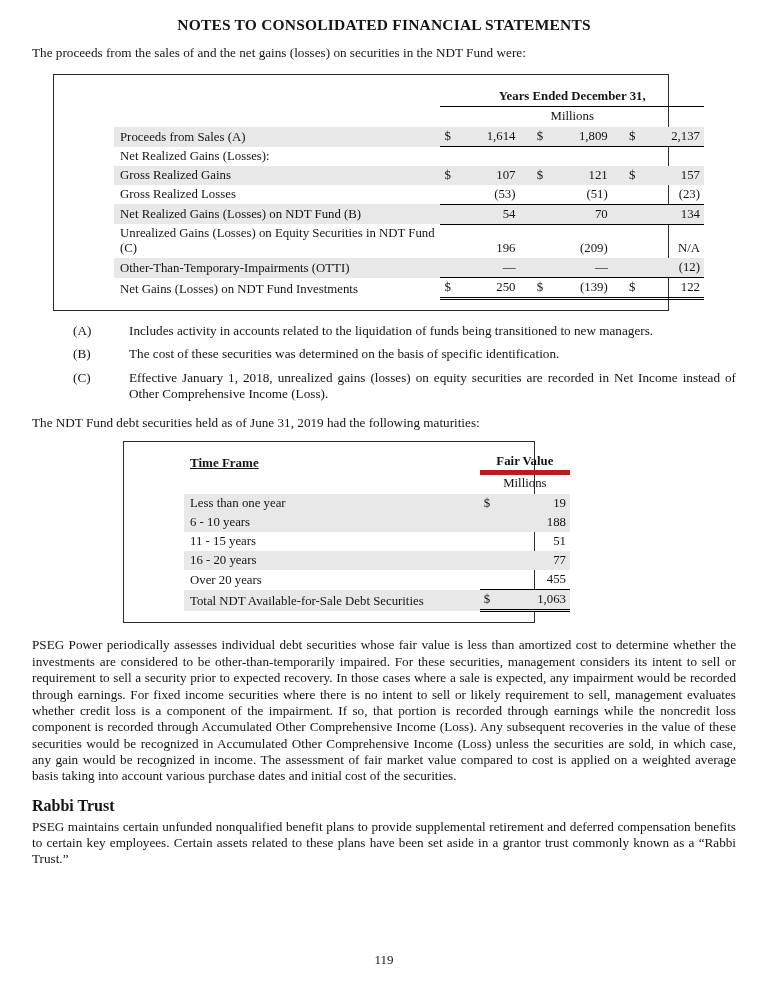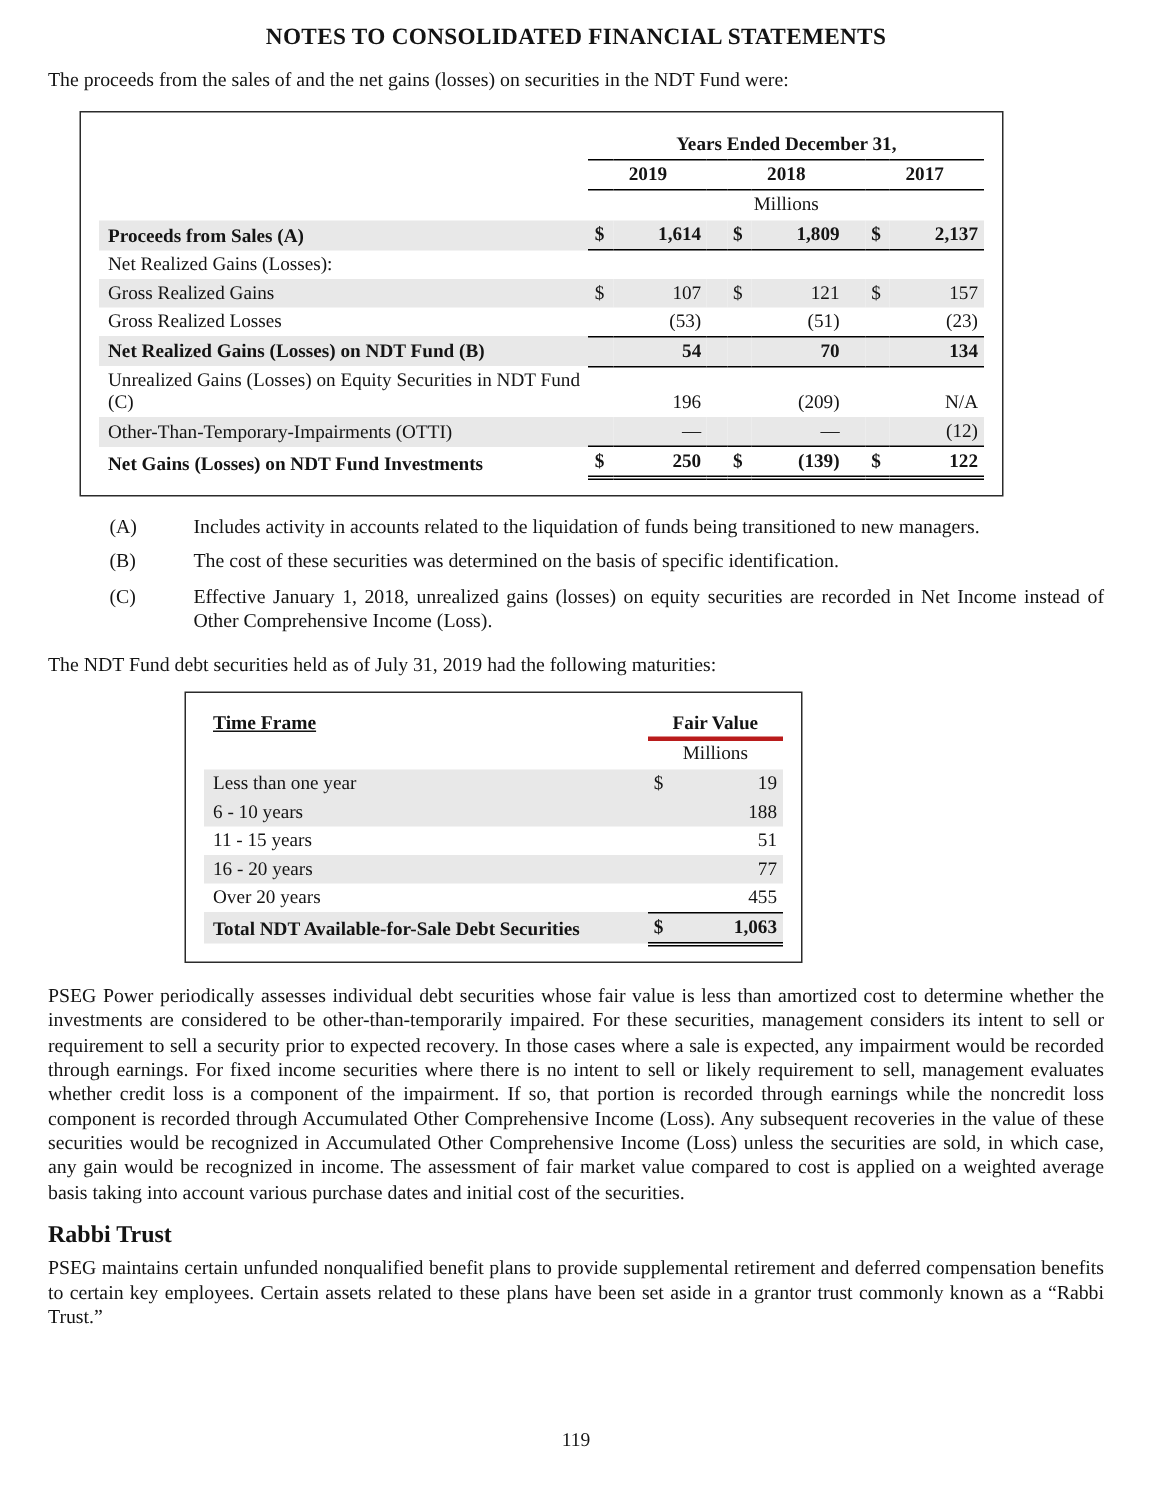--- a/index.html
+++ b/index.html
@@ -16,50 +16,50 @@
   h1.title { font-size:15.5px; font-weight:bold; text-align:center; margin:2px 0 11px; letter-spacing:.2px; }
   p.intro { margin:0 0 13px; }
   p.body { margin:14px 0 0; line-height:1.24; text-align:justify; }
   h2.subhead { font-size:16px; font-weight:bold; margin:12px 0 0; }
 
   
   .tbox { border:1px solid #2b2b2b; background:#fff; }
   .tbox1 { width:616px; margin-left:21px; padding:12px 12px 10px; }
   .tbox2 { width:412px; margin:10px 0 0 91px; padding:10px 12px 10px; }
 
-  table { border-collapse:collapse; width:100%; font-size:12.8px; }
+  table { border-collapse:collapse; width:100%; font-size:12.8px;margin-left:48px; }
   td { padding:2px 2px; vertical-align:bottom; height:19px; }
   td.lbl { text-align:left; padding-left:6px; }
   td.d { text-align:left; padding-left:4px; }
   td.v { text-align:right; padding-right:4px; }
 
   
   .t1 col.c-lbl { width:322px; }
   .t1 col.c-d { width:16px; }
   .t1 col.c-v { width:62px; }
   .t1 col.c-gap { width:13px; }
 
   
   .t1 .years-ended { text-align:center; font-weight:bold; border-bottom:1px solid #000; padding-bottom:2px; }
   .t1 .yr { text-align:center; font-weight:bold; border-bottom:1px solid #000; }
   .t1 .yrgap { border-bottom:1px solid #000; }
   .t1 .unit { text-align:center; padding:2px 0 3px; }
 
   
   tr.shade td { background:#e8e8e8; }
-  tr.bold td { font-weight:bold; }
+  tr.bold td { font-weight:normal; }
   .t1 tr.r-under td:not(.lbl) { border-bottom:1px solid #000; }
   .t1 tr.r-total td:not(.lbl) { border-top:1px solid #000; border-bottom:3px double #000; }
 
   
   .t2 col.c2-lbl { width:338px; }
   .t2 col.c2-d { width:22px; }
   .t2 col.c2-v { width:76px; }
   .t2 .tf { font-weight:bold; text-decoration:underline; font-size:13px; }
-  .t2 .fv { font-weight:bold; text-align:center; border-bottom:3px solid #b91c1c; padding-bottom:1px; }
+  .t2 .fv { font-weight:bold; text-align:center; border-bottom:5px solid #b91c1c; padding-bottom:1px; }
   .t2 .unit2 { text-align:center; padding:1px 0 3px; }
   .t2 tr.r-total td:not(.lbl) { border-top:1px solid #000; border-bottom:3px double #000; }
 
   
   .footnotes { margin:12px 0 0 41px; }
   .fn { display:flex; margin-bottom:7px; line-height:1.24; }
   .fn-m { width:56px; flex-shrink:0; }
   .fn-t { flex:1; text-align:justify; padding-right:0; }
 
   p.maturities-intro { margin:13px 0 0; }
@@ -88,28 +88,20 @@
           <col class="c-d">
           <col class="c-v">
       </colgroup>
       <tbody>
           <tr>
         <td class="lbl"></td>
         <td colspan="8" class="years-ended">Years Ended December 31,</td>
       </tr>
       <tr>
         <td class="lbl"></td>
-        <td colspan="2" class="yr">2019</td>
-        <td class="yrgap"></td>
-        <td colspan="2" class="yr">2018</td>
-        <td class="yrgap"></td>
-        <td colspan="2" class="yr">2017</td>
-      </tr>
-      <tr>
-        <td class="lbl"></td>
         <td colspan="8" class="unit">Millions</td>
       </tr>
 
       <tr class="shade bold r-under">
         <td class="lbl">Proceeds from Sales (A)</td>
         <td class="d">$</td>
         <td class="v">1,614</td>
         <td></td>
         <td class="d">$</td>
         <td class="v">1,809</td>
@@ -213,21 +205,21 @@
     <div class="fn">
       <span class="fn-m">(B)</span>
       <span class="fn-t">The cost of these securities was determined on the basis of specific identification.</span>
     </div>
     <div class="fn">
       <span class="fn-m">(C)</span>
       <span class="fn-t">Effective January 1, 2018, unrealized gains (losses) on equity securities are recorded in Net Income instead of Other Comprehensive Income (Loss).</span>
     </div>
   </div>
 
-  <p class="maturities-intro">The NDT Fund debt securities held as of July 31, 2019 had the following maturities:</p>
+  <p class="maturities-intro">The NDT Fund debt securities held as of June 31, 2019 had the following maturities:</p>
 
   <div class="tbox tbox2">
     <table class="t2">
       <colgroup>
           <col class="c2-lbl">
           <col class="c2-d">
           <col class="c2-v">
         </colgroup>
       <tbody>
           <tr>

